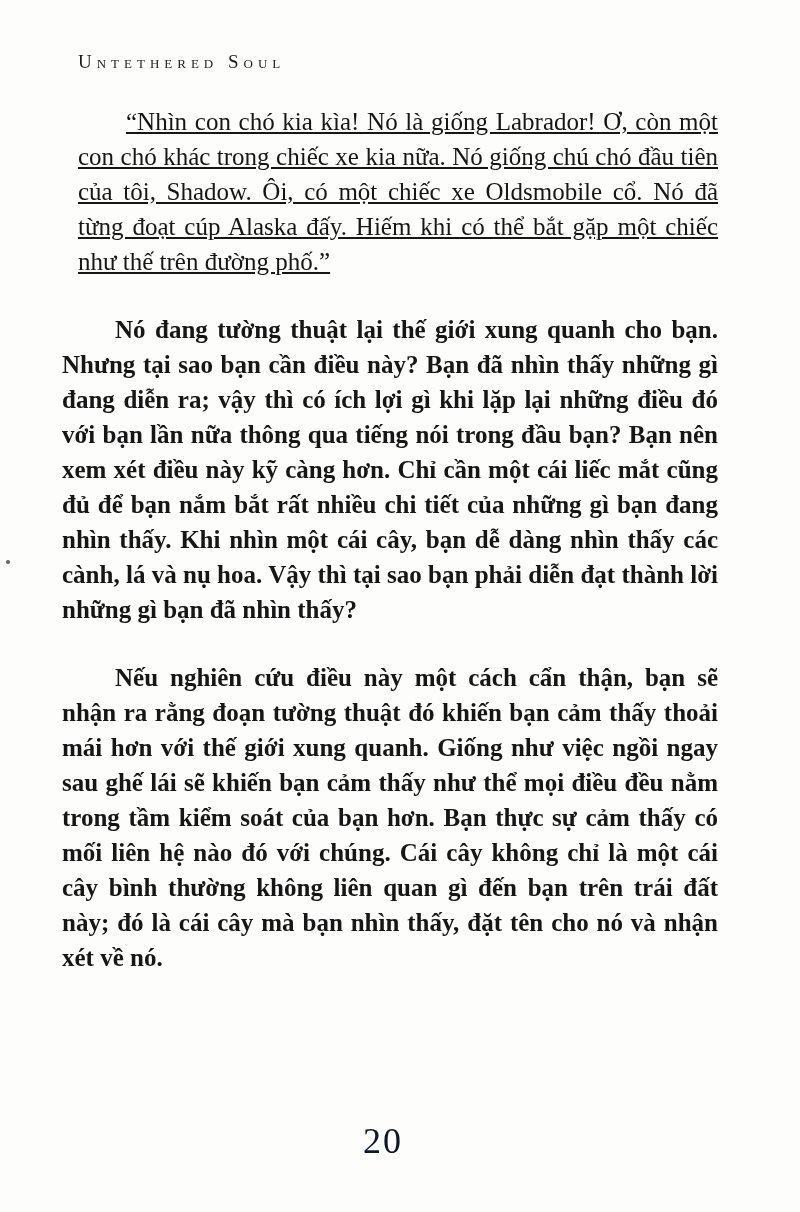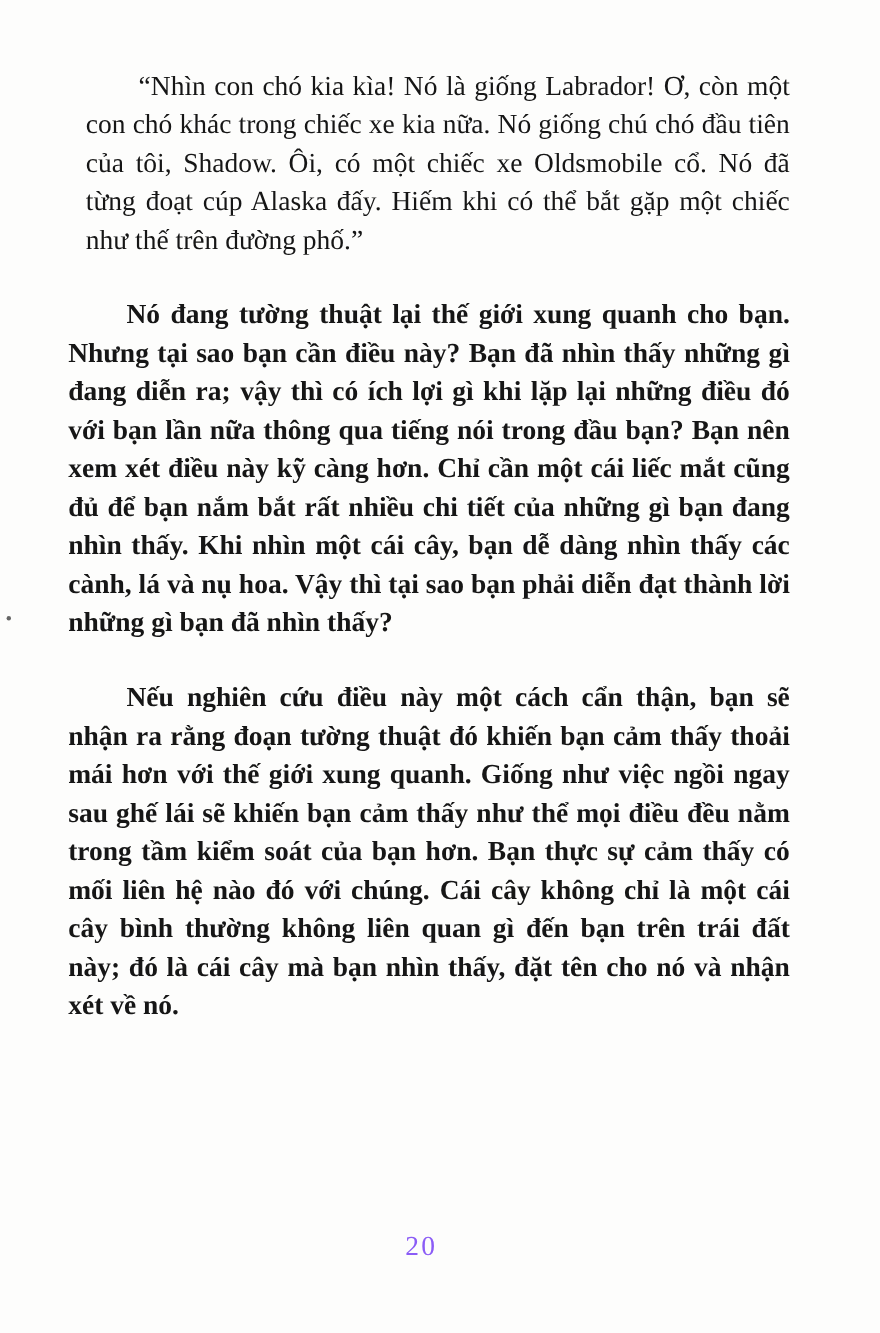--- a/index.html
+++ b/index.html
@@ -50,42 +50,44 @@
     text-justify: inter-word;
   }
   .content p {
     margin: 0 0 33px 0;
   }
   p.quote {
     margin-left: 16px;
     text-indent: 48px;
   }
   p.quote:first-child {
-    margin-top: 61px;
+    margin-top: 104px;
+    text-decoration: underline;
   }
   p.body-par {
     text-indent: 53px;
     font-weight: bold;
   }
   .page-number {
     position: absolute;
     top: 1120px;
     left: 0;
     width: 766px; 
     text-align: center;
-    font-size: 25px;
+    font-size: 36px;
     letter-spacing: 2px;
-    color: #8b5cf6;
+    color: #0f172a;
   }
 </style>
 </head>
 <body>
 
 <div class="book-page">
 
+  <div class="running-header">Untethered Soul</div>
 
   <div class="scan-speck"></div>
 
   <main class="content">
     <p class="quote">“Nhìn con chó kia kìa! Nó là giống Labrador! Ơ, còn một con chó khác trong chiếc xe kia nữa. Nó giống chú chó đầu tiên của tôi, Shadow. Ôi, có một chiếc xe Oldsmobile cổ. Nó đã từng đoạt cúp Alaska đấy. Hiếm khi có thể bắt gặp một chiếc như thế trên đường phố.”</p>
     <p class="body-par">Nó đang tường thuật lại thế giới xung quanh cho bạn. Nhưng tại sao bạn cần điều này? Bạn đã nhìn thấy những gì đang diễn ra; vậy thì có ích lợi gì khi lặp lại những điều đó với bạn lần nữa thông qua tiếng nói trong đầu bạn? Bạn nên xem xét điều này kỹ càng hơn. Chỉ cần một cái liếc mắt cũng đủ để bạn nắm bắt rất nhiều chi tiết của những gì bạn đang nhìn thấy. Khi nhìn một cái cây, bạn dễ dàng nhìn thấy các cành, lá và nụ hoa. Vậy thì tại sao bạn phải diễn đạt thành lời những gì bạn đã nhìn thấy?</p>
     <p class="body-par">Nếu nghiên cứu điều này một cách cẩn thận, bạn sẽ nhận ra rằng đoạn tường thuật đó khiến bạn cảm thấy thoải mái hơn với thế giới xung quanh. Giống như việc ngồi ngay sau ghế lái sẽ khiến bạn cảm thấy như thể mọi điều đều nằm trong tầm kiểm soát của bạn hơn. Bạn thực sự cảm thấy có mối liên hệ nào đó với chúng. Cái cây không chỉ là một cái cây bình thường không liên quan gì đến bạn trên trái đất này; đó là cái cây mà bạn nhìn thấy, đặt tên cho nó và nhận xét về nó.</p>
   </main>
 
   <div class="page-number">20</div>

